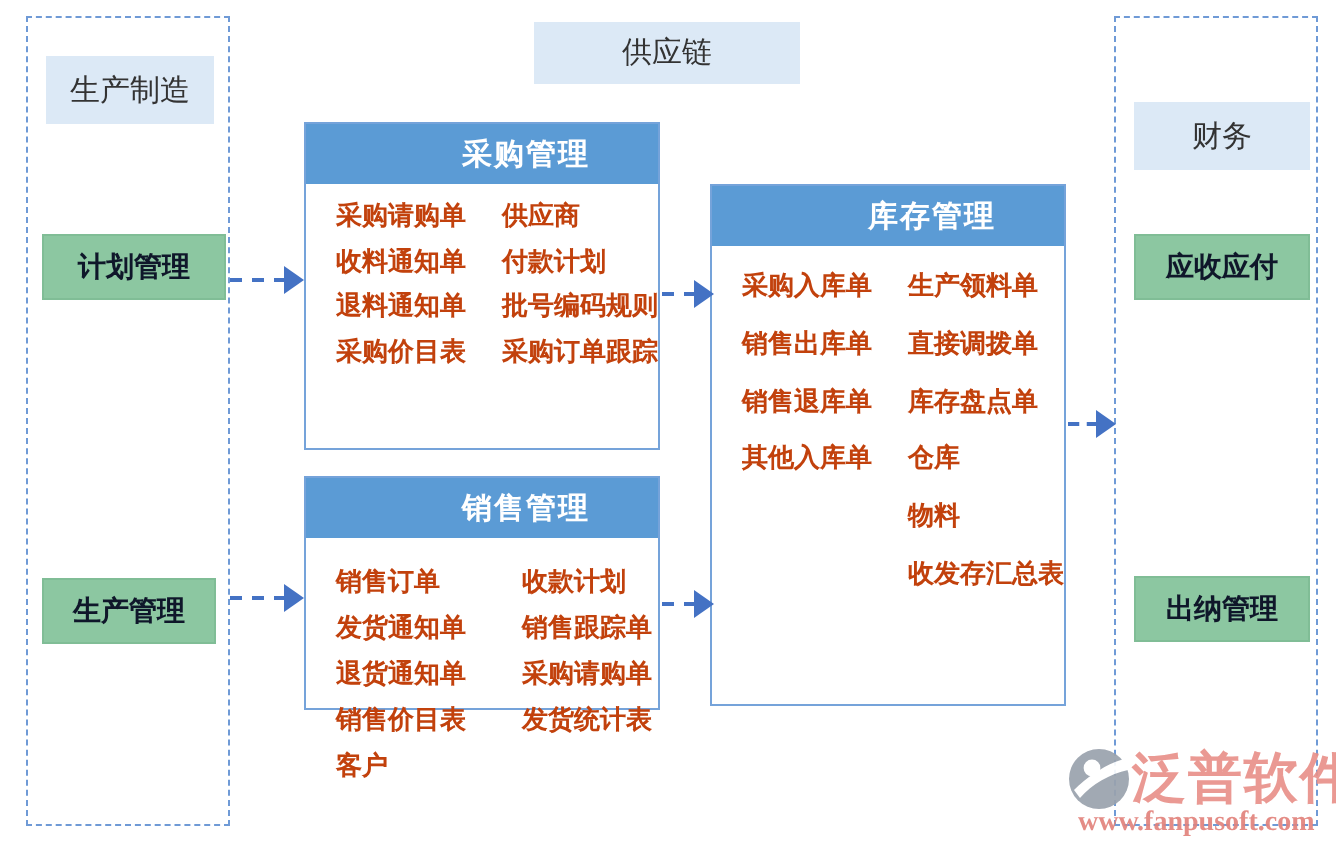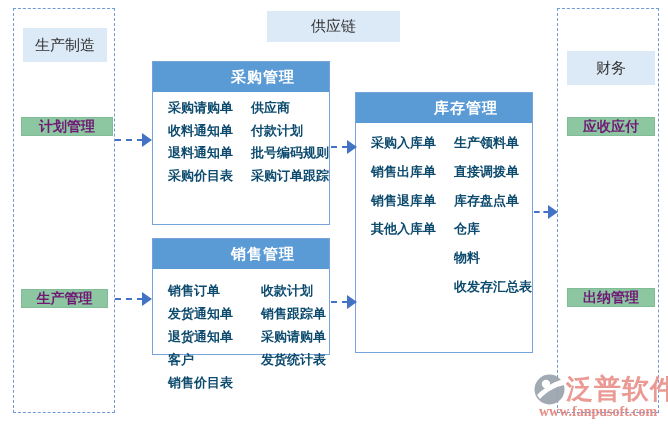--- a/index.html
+++ b/index.html
@@ -32,24 +32,24 @@
   .group-box.left { left: 13px; }
   .group-box.right { left: 557px; }
 
   .group-label {
     position: absolute; height: 34px;
     background: #dce9f6;
     display: flex; align-items: center; justify-content: center;
     font-size: 15px; color: #333; font-weight: 500;
   }
   .green-btn {
-    position: absolute; height: 19px;
+    position: absolute; height: 33px;
     background: #8cc7a1; border: 1px solid #80bd96;
     display: flex; align-items: center; justify-content: center;
-    font-size: 14px; color: #701a75; font-weight: bold;
+    font-size: 14px; color: #0f172a; font-weight: bold;
     cursor: pointer;
   }
 
   
   .module {
     position: absolute; width: 178px;
     background: #ffffff;
     border: 1px solid #75a3da;
   }
   .module-header {
@@ -57,21 +57,21 @@
     display: flex; align-items: center; justify-content: center;
     font-size: 15px; color: #ffffff; font-weight: bold;
     letter-spacing: 1px;
     padding-left: 44px;
   }
   .module-body { display: flex; padding-left: 15px; }
   .mcol { display: flex; flex-direction: column; }
   .mcol.c1 { width: 93px; }
   .item {
     display: flex; align-items: center;
-    font-size: 13px; color: #0c4a6e; font-weight: 600;
+    font-size: 13px; color: #c2410c; font-weight: 600;
     white-space: nowrap;
   }
   .module.purchase  { left: 152px; top: 61px;  height: 164px; }
   .module.sales     { left: 152px; top: 238px; height: 117px; }
   .module.inventory { left: 355px; top: 92px;  height: 261px; }
   .module.purchase .module-body { padding-top: 5px; }
   .module.sales .module-body { padding-top: 10px; }
   .module.inventory .module-body { padding-top: 6px; }
   .module.purchase .item  { height: 22.5px; }
   .module.sales .item     { height: 23px; }
@@ -145,22 +145,22 @@
     </div>
   </div>
 
   <div class="module sales">
     <div class="module-header">销售管理</div>
     <div class="module-body">
       <div class="mcol c1">
         <div class="item">销售订单</div>
         <div class="item">发货通知单</div>
         <div class="item">退货通知单</div>
+        <div class="item">销售价目表</div>
         <div class="item">客户</div>
-        <div class="item">销售价目表</div>
       </div>
       <div class="mcol c2">
         <div class="item">收款计划</div>
         <div class="item">销售跟踪单</div>
         <div class="item">采购请购单</div>
         <div class="item">发货统计表</div>
       </div>
     </div>
   </div>
 

